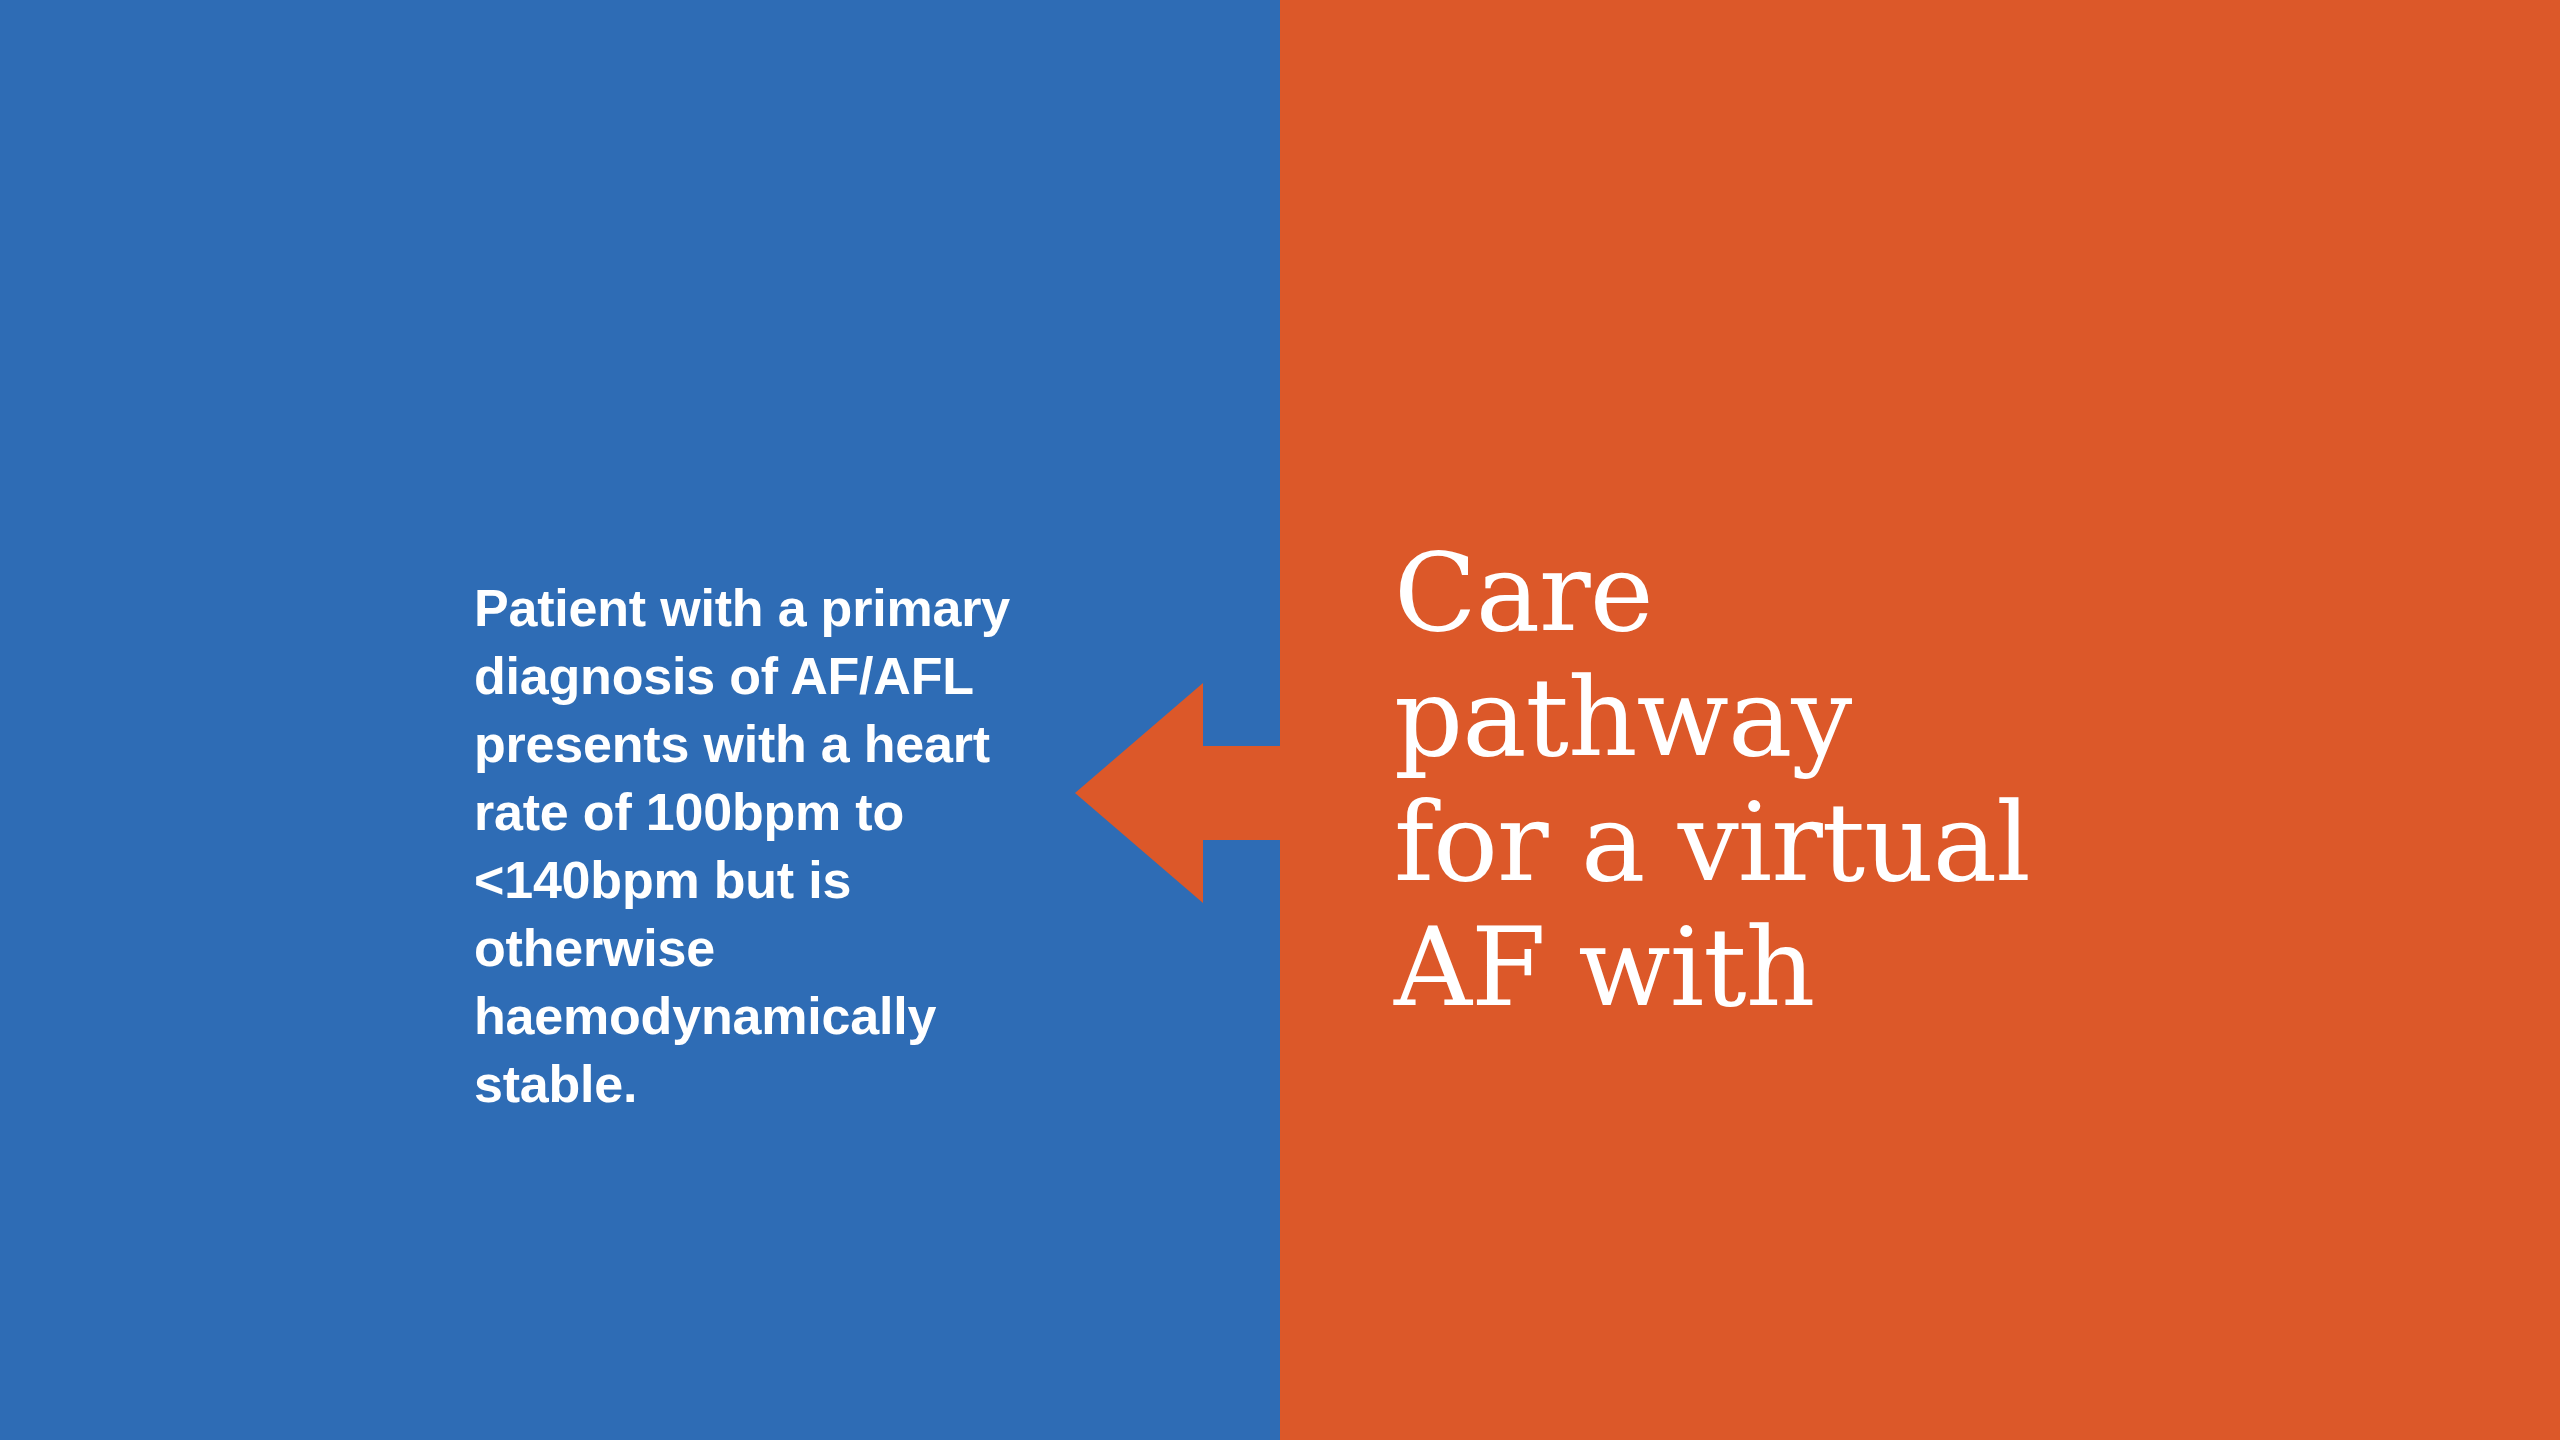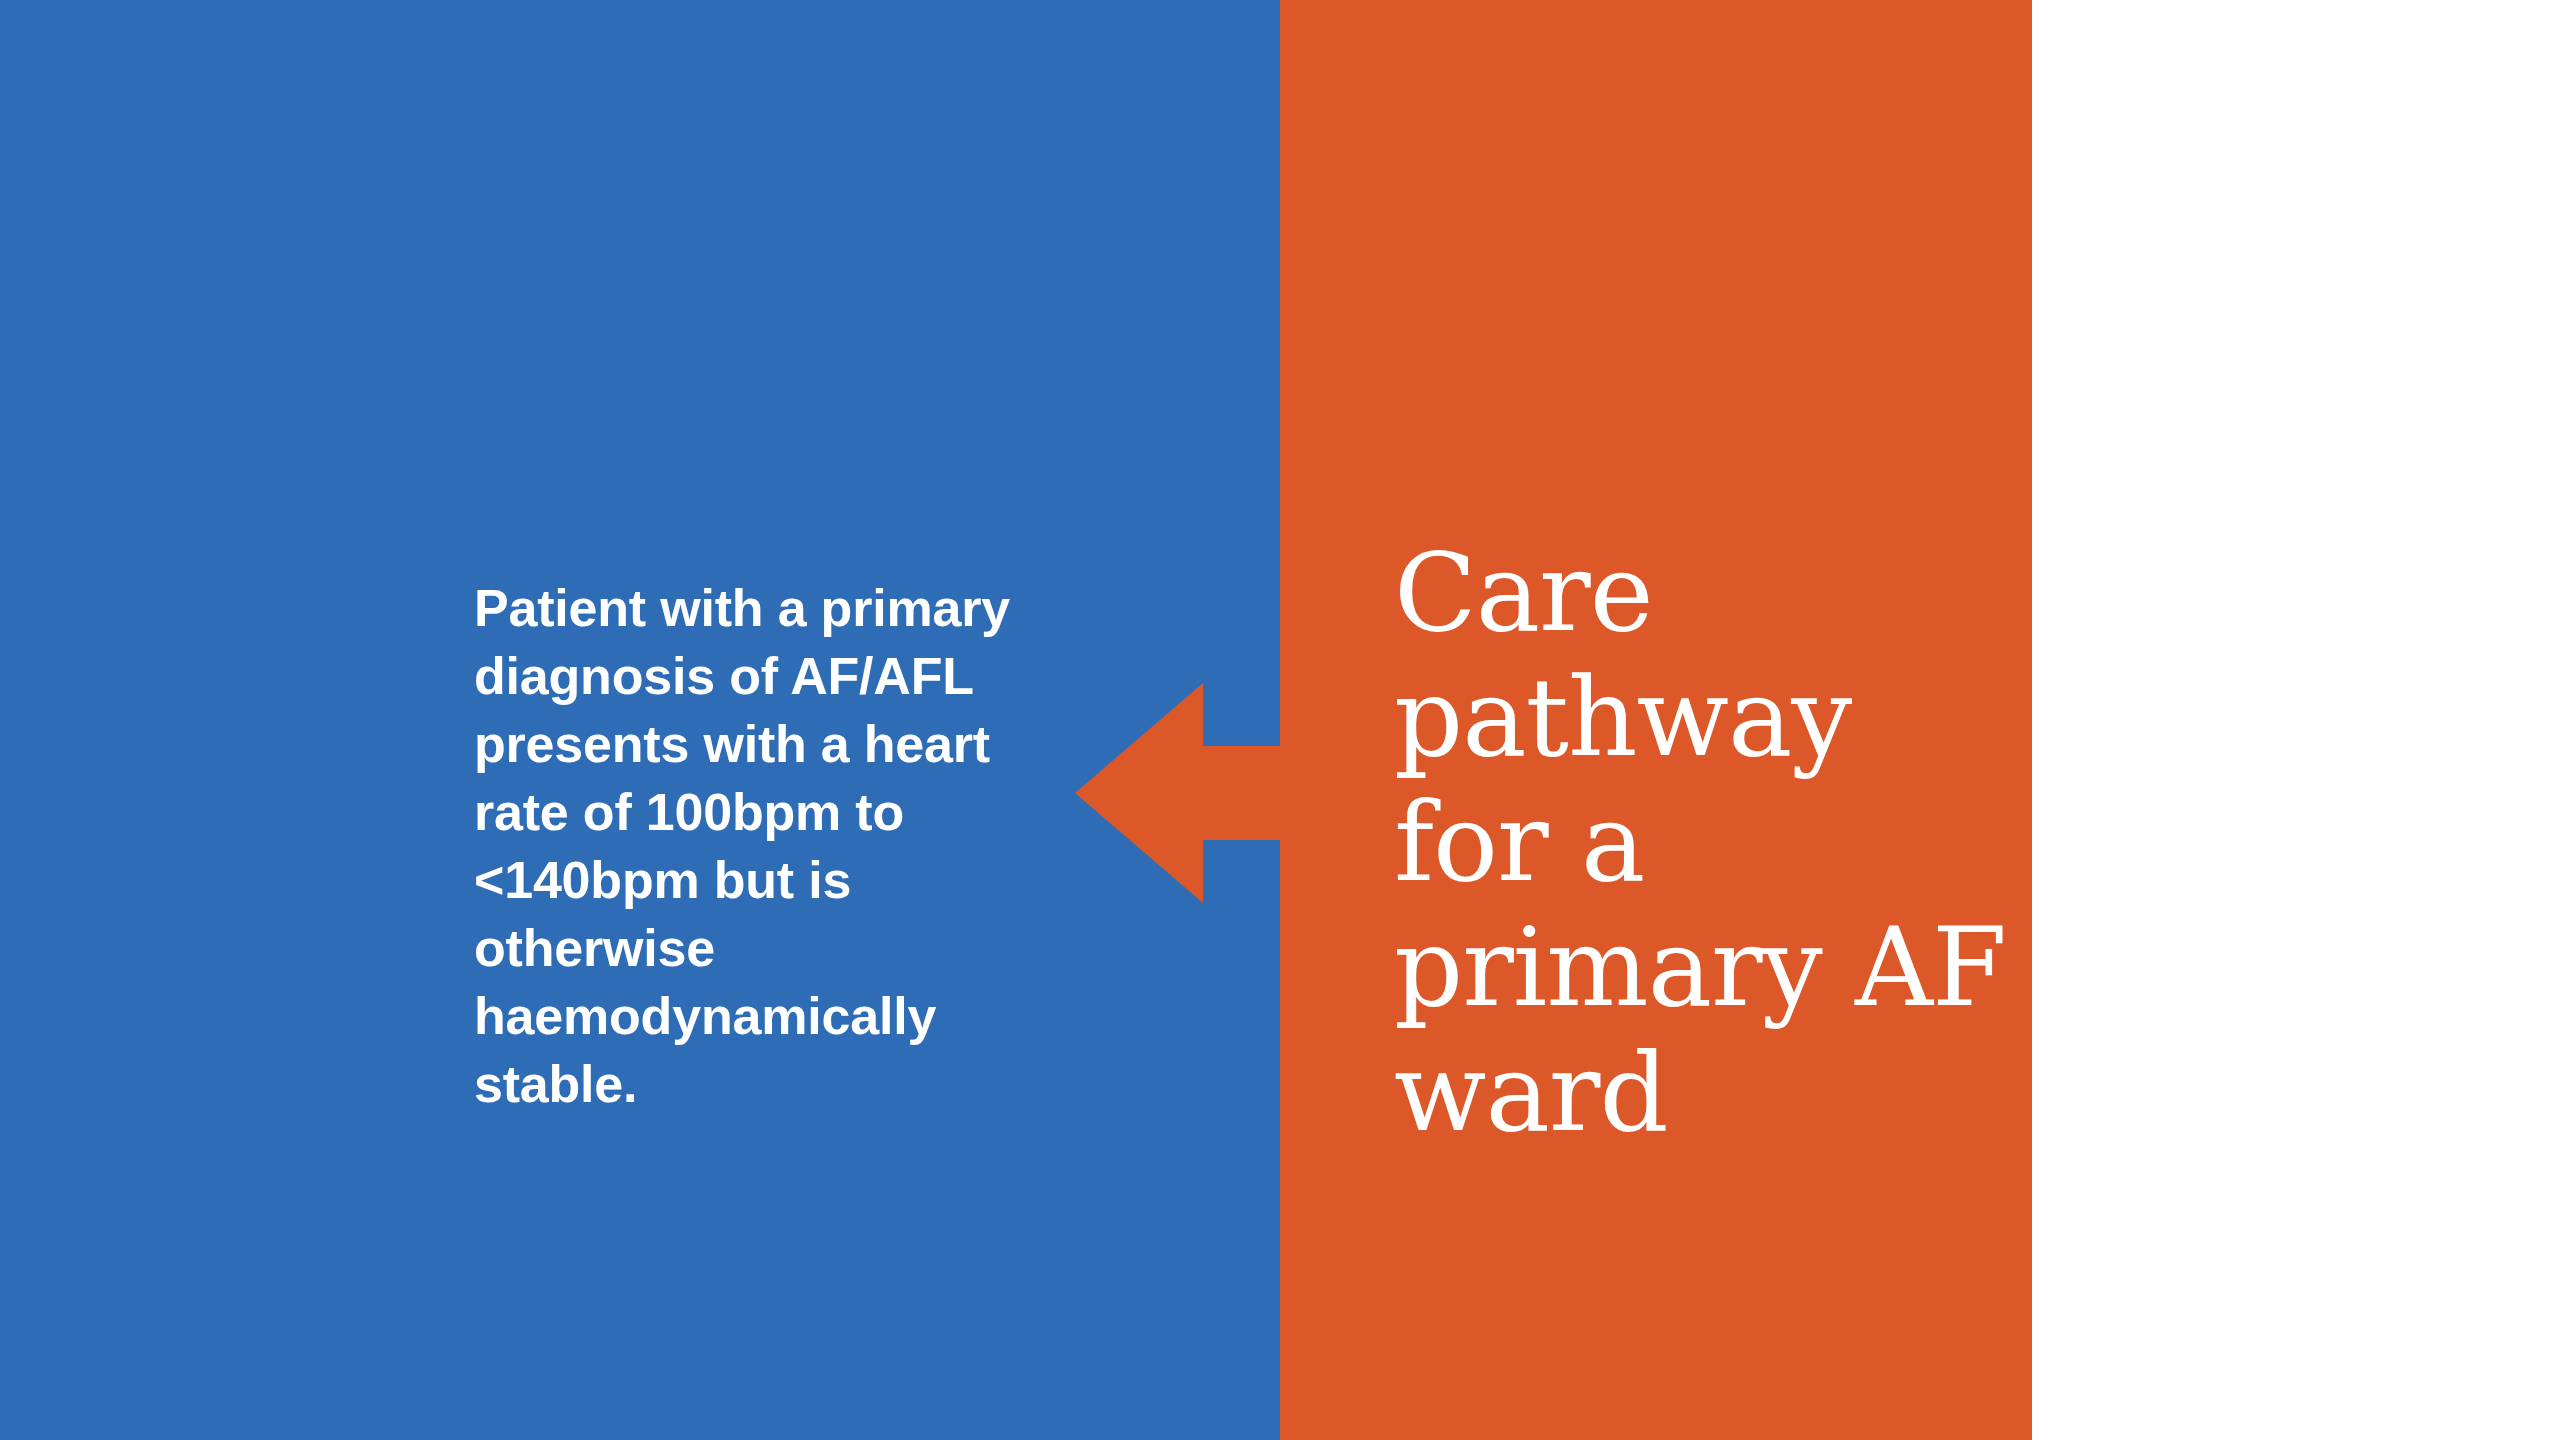--- a/index.html
+++ b/index.html
@@ -3,21 +3,21 @@
 <meta charset="utf-8">
 <title>Care pathway for a virtual AF ward</title>
 <style>
   html, body {
     margin: 0;
     padding: 0;
     background: #ffffff;
   }
   #slide {
     position: relative;
-    width: 2032px;
+    width: 2560px;
     height: 1440px;
     overflow: hidden;
     font-family: "Liberation Sans", sans-serif;
     -webkit-font-smoothing: antialiased;
   }
 
   
   .panel {
     position: absolute;
     top: 0;
@@ -84,21 +84,21 @@
 <body>
 
 <div id="slide">
 
   <div class="panel" id="panel-left"></div>
 
   <div class="panel" id="panel-right"></div>
 
   <div id="body-text">Patient with a primary diagnosis of AF/AFL presents with a heart rate of 100bpm to &lt;140bpm but is otherwise haemodynamically stable.</div>
 
-  <div id="title-text">Care pathway for a primary AF ward</div>
+  <div id="title-text">Care pathway for a virtual AF with</div>
 
   <div id="arrow-connector">
     <svg viewBox="0 0 216 230" xmlns="http://www.w3.org/2000/svg" aria-hidden="true">
       <polygon fill="#DC5829" points="5,115 133,5 133,68 216,68 216,162 133,162 133,225"></polygon>
     </svg>
   </div>
 
 </div>
 
 </body></html>

